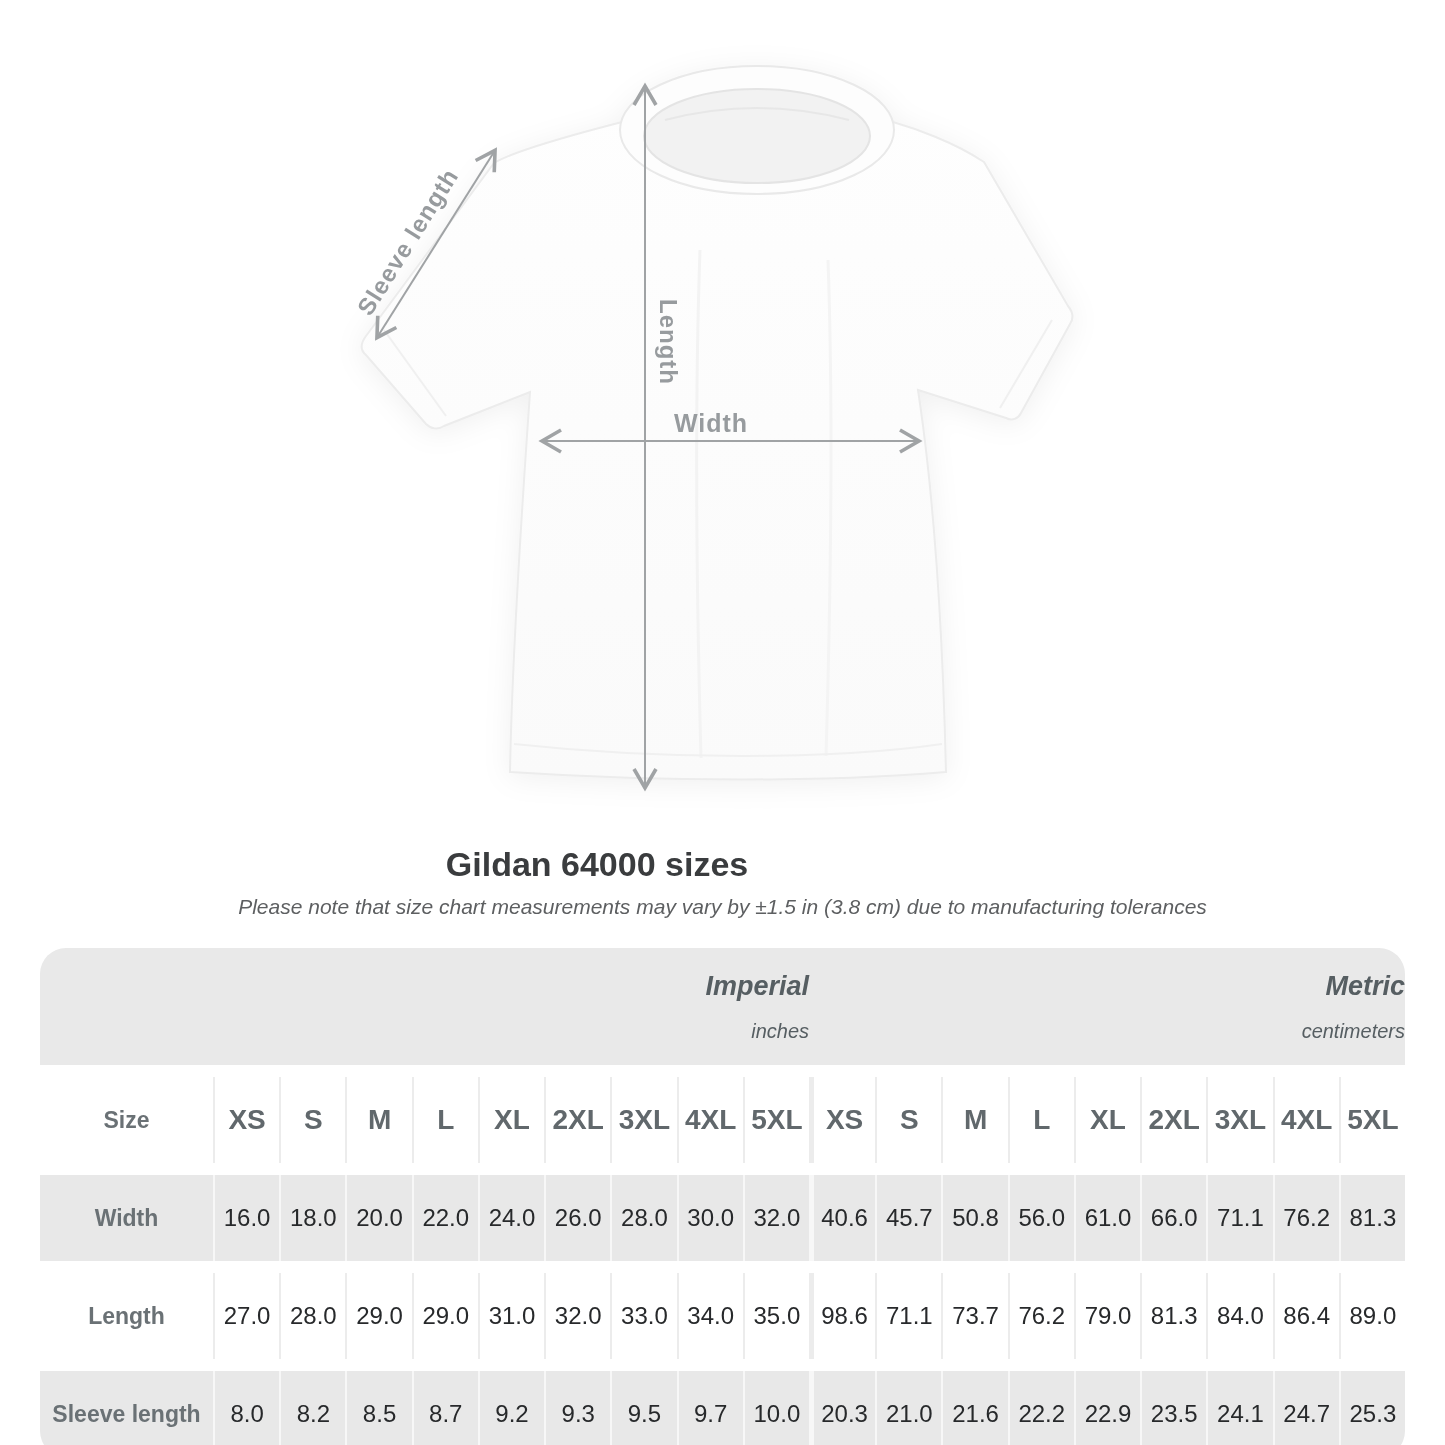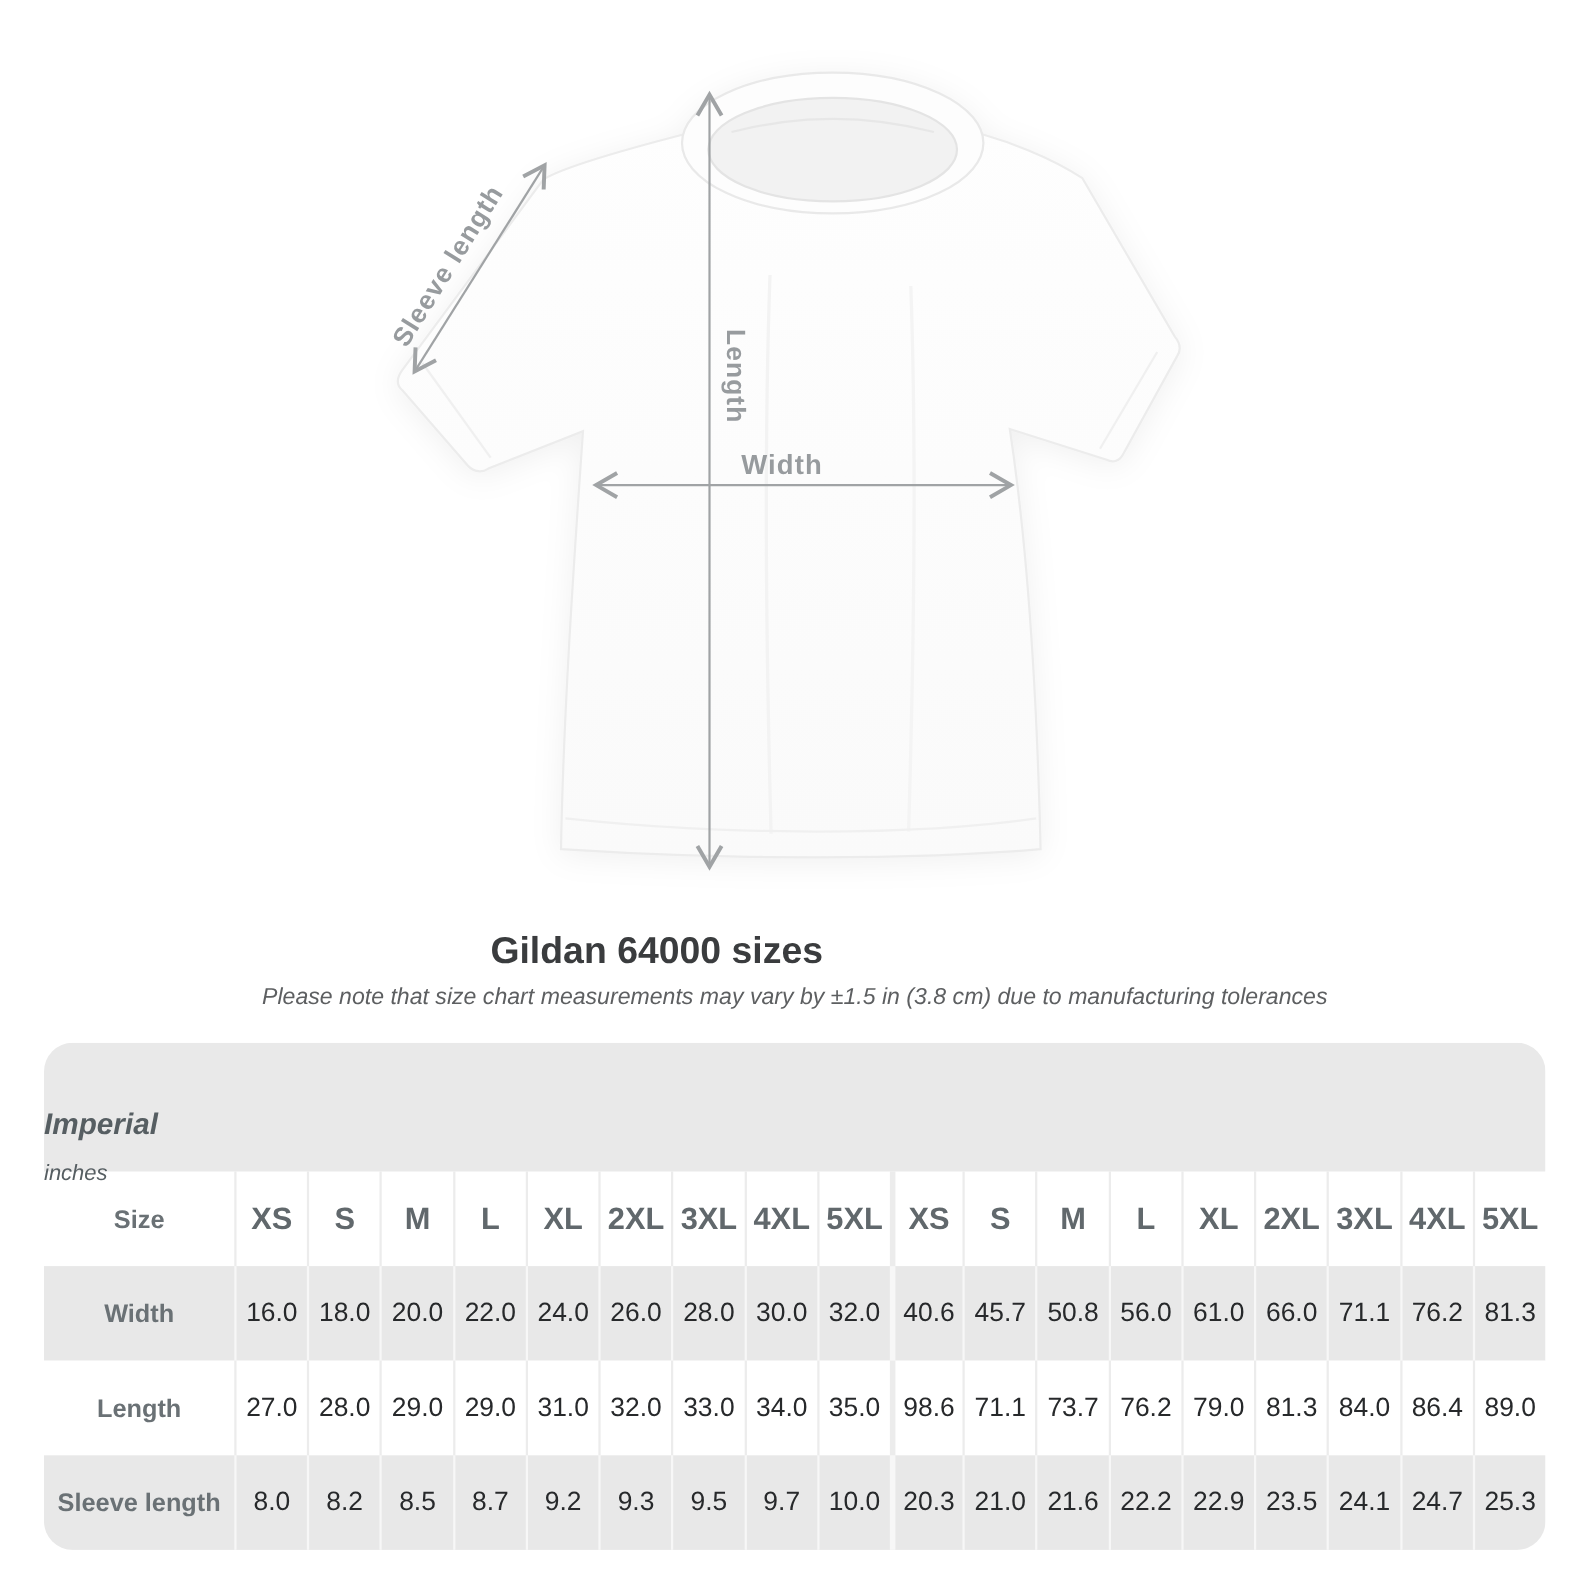--- a/index.html
+++ b/index.html
@@ -18,27 +18,27 @@
   
   .page-title { position:absolute; left:0; width:1194px; top:845px; text-align:center;
                 font-size:34px; font-weight:bold; color:#3a3c3e; }
   .page-subtitle { position:absolute; left:0; width:1445px; top:895px; text-align:center;
                    font-size:21px; font-style:italic; color:#5d5f61; }
 
   
   .size-table { position:absolute; left:40px; top:948px; width:1365px; border-radius:26px; overflow:hidden; }
   .band { position:relative; height:117px; background:#e9e9e9; }
   .band-half { position:absolute; top:0; height:100%; display:flex; flex-direction:column;
-               align-items:flex-start; justify-content:center; gap:18px;margin-top:36px; }
+               align-items:flex-end; justify-content:center; gap:18px; }
   .band-half.imperial { left:0; width:769px; }
   .band-half.metric   { left:769px; width:596px; }
   .band-title { font-size:27px; font-weight:bold; font-style:italic; color:#565e62; }
   .band-unit  { font-size:20px; font-style:italic; color:#565e62; }
 
-  .trow { display:grid; grid-template-columns:173px repeat(18,1fr); height:86px; }
+  .trow { display:grid; grid-template-columns:173px repeat(18,1fr); height:86px;margin-top:12px; }
   .trow.white { background:#ffffff; }
   .trow.gray  { background:#e8e8e8; }
   .cell { display:flex; align-items:center; justify-content:center; height:100%;
           font-size:24px; color:#27292b; border-left:2px solid transparent; }
   .cell:first-child { border-left:none; }
   .white .cell { border-left-color:#ececec; }
   .gray  .cell { border-left-color:#f7f7f7; }
   .cell.metric-start { border-left-width:5px; }
   .rlabel { font-weight:bold; color:#6a7175; font-size:23px; }
   .shead  { font-weight:bold; color:#61686c; font-size:28px; }
@@ -102,20 +102,24 @@
 
   <div class="page-title">Gildan 64000 sizes</div>
   <div class="page-subtitle">Please note that size chart measurements may vary by ±1.5 in (3.8 cm) due to manufacturing tolerances</div>
 
   <div class="size-table">
 
     <div class="band">
       <div class="band-half imperial">
         <div class="band-title">Imperial</div>
         <div class="band-unit">inches</div>
+      </div>
+      <div class="band-half metric">
+        <div class="band-title">Metric</div>
+        <div class="band-unit">centimeters</div>
       </div>
     </div>
 
     <div class="trow white">
       <div class="cell rlabel">Size</div>
       <div class="cell shead">XS</div>
       <div class="cell shead">S</div>
       <div class="cell shead">M</div>
       <div class="cell shead">L</div>
       <div class="cell shead">XL</div>

